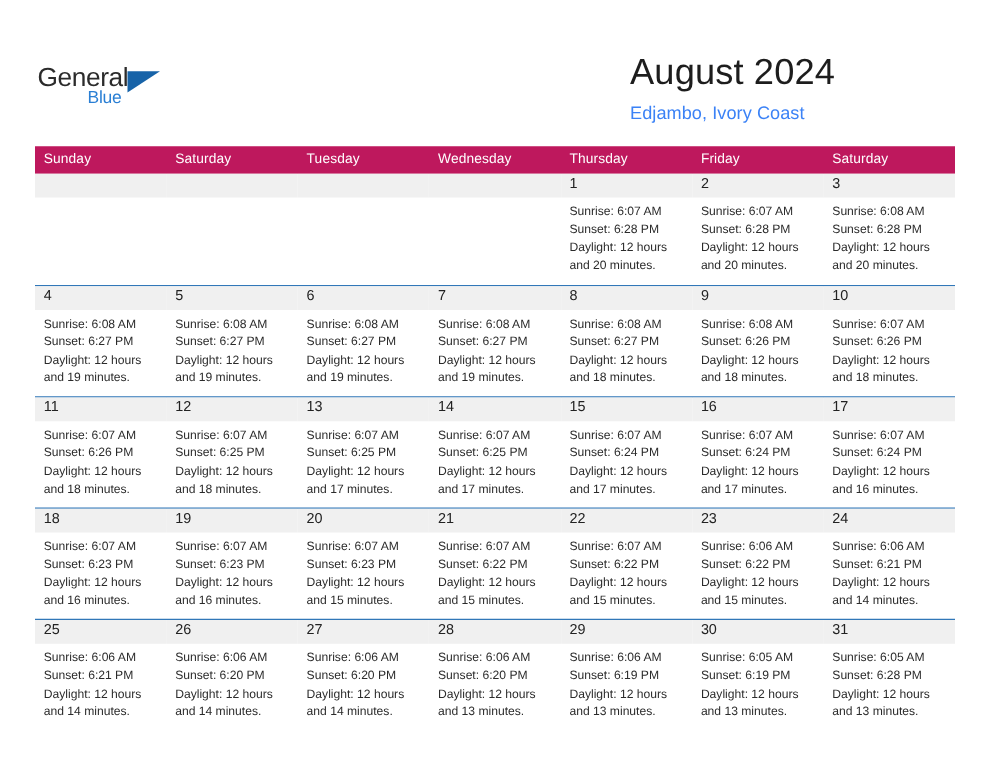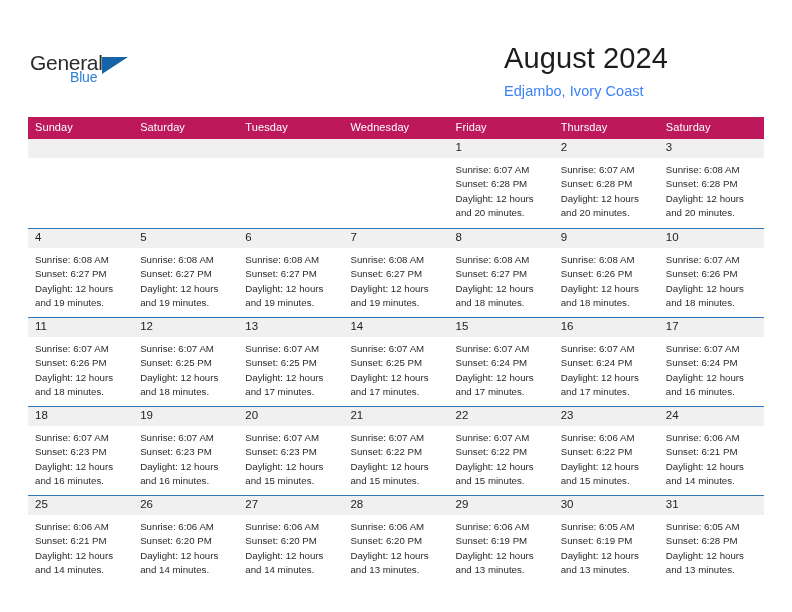--- a/index.html
+++ b/index.html
@@ -101,22 +101,22 @@
     </div>
 
   </div>
 
   <div class="cal">
     <div class="cal-head" id="cal-head">
         <div>Sunday</div>
         <div>Saturday</div>
         <div>Tuesday</div>
         <div>Wednesday</div>
+        <div>Thursday</div>
         <div>Friday</div>
-        <div>Thursday</div>
         <div>Saturday</div>
       </div>
     <div id="cal-body">
         <div class="week">
           <div class="cell empty">
             <div class="daynum-band">
               <span class="daynum"></span>
             </div>
             <div class="detail">
               <div></div>

